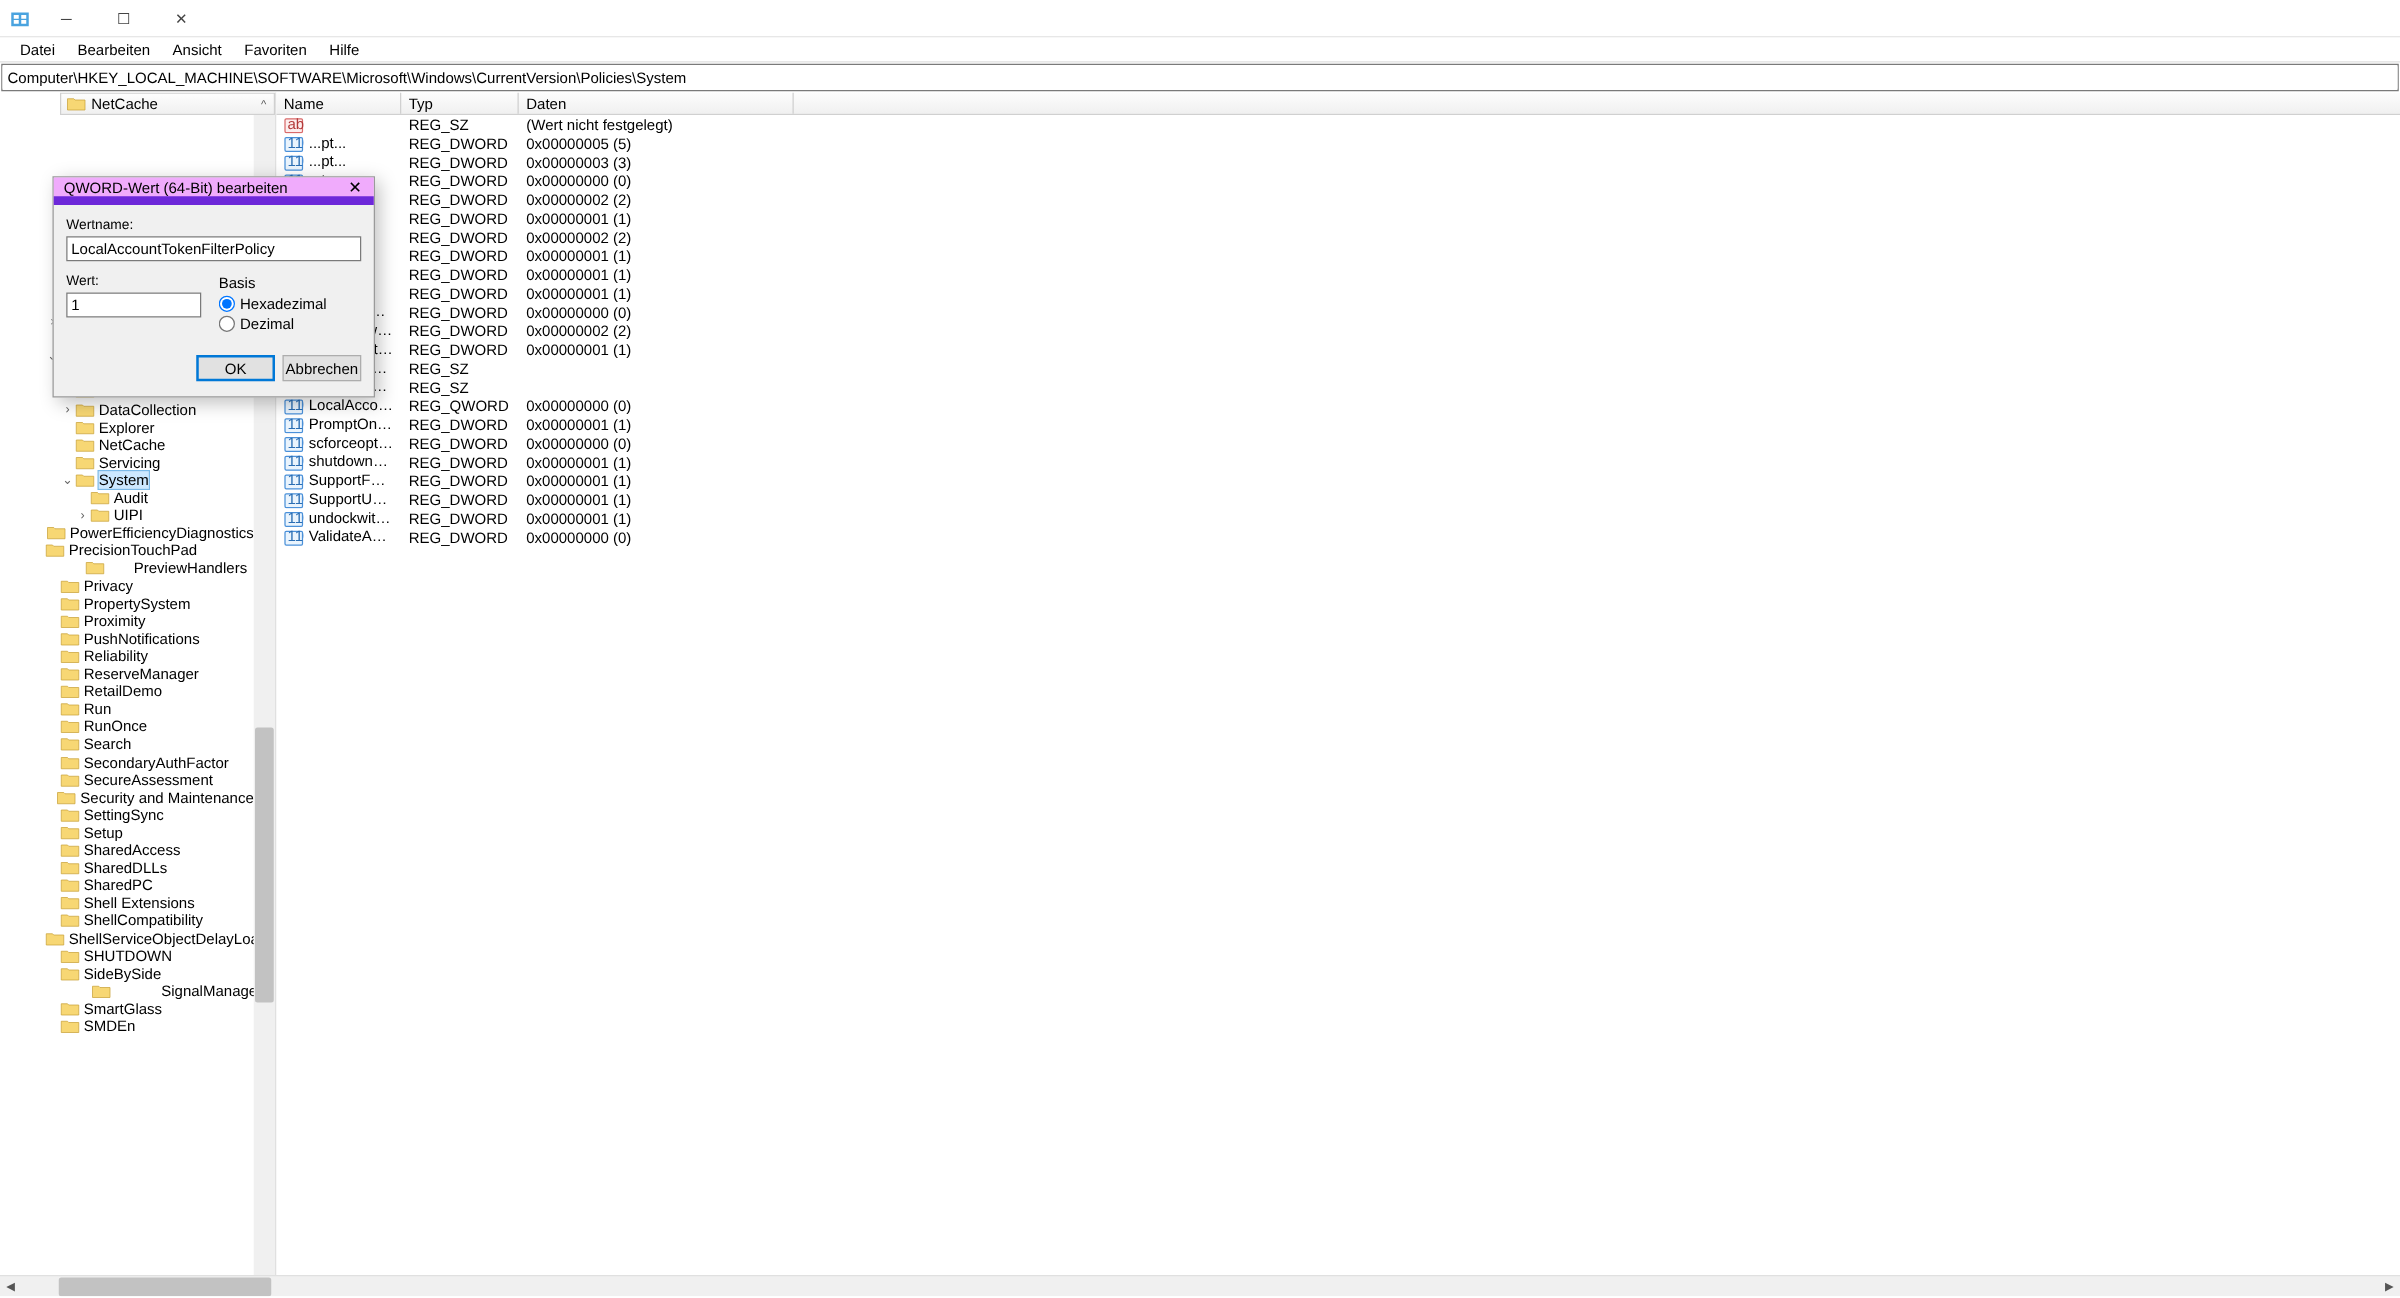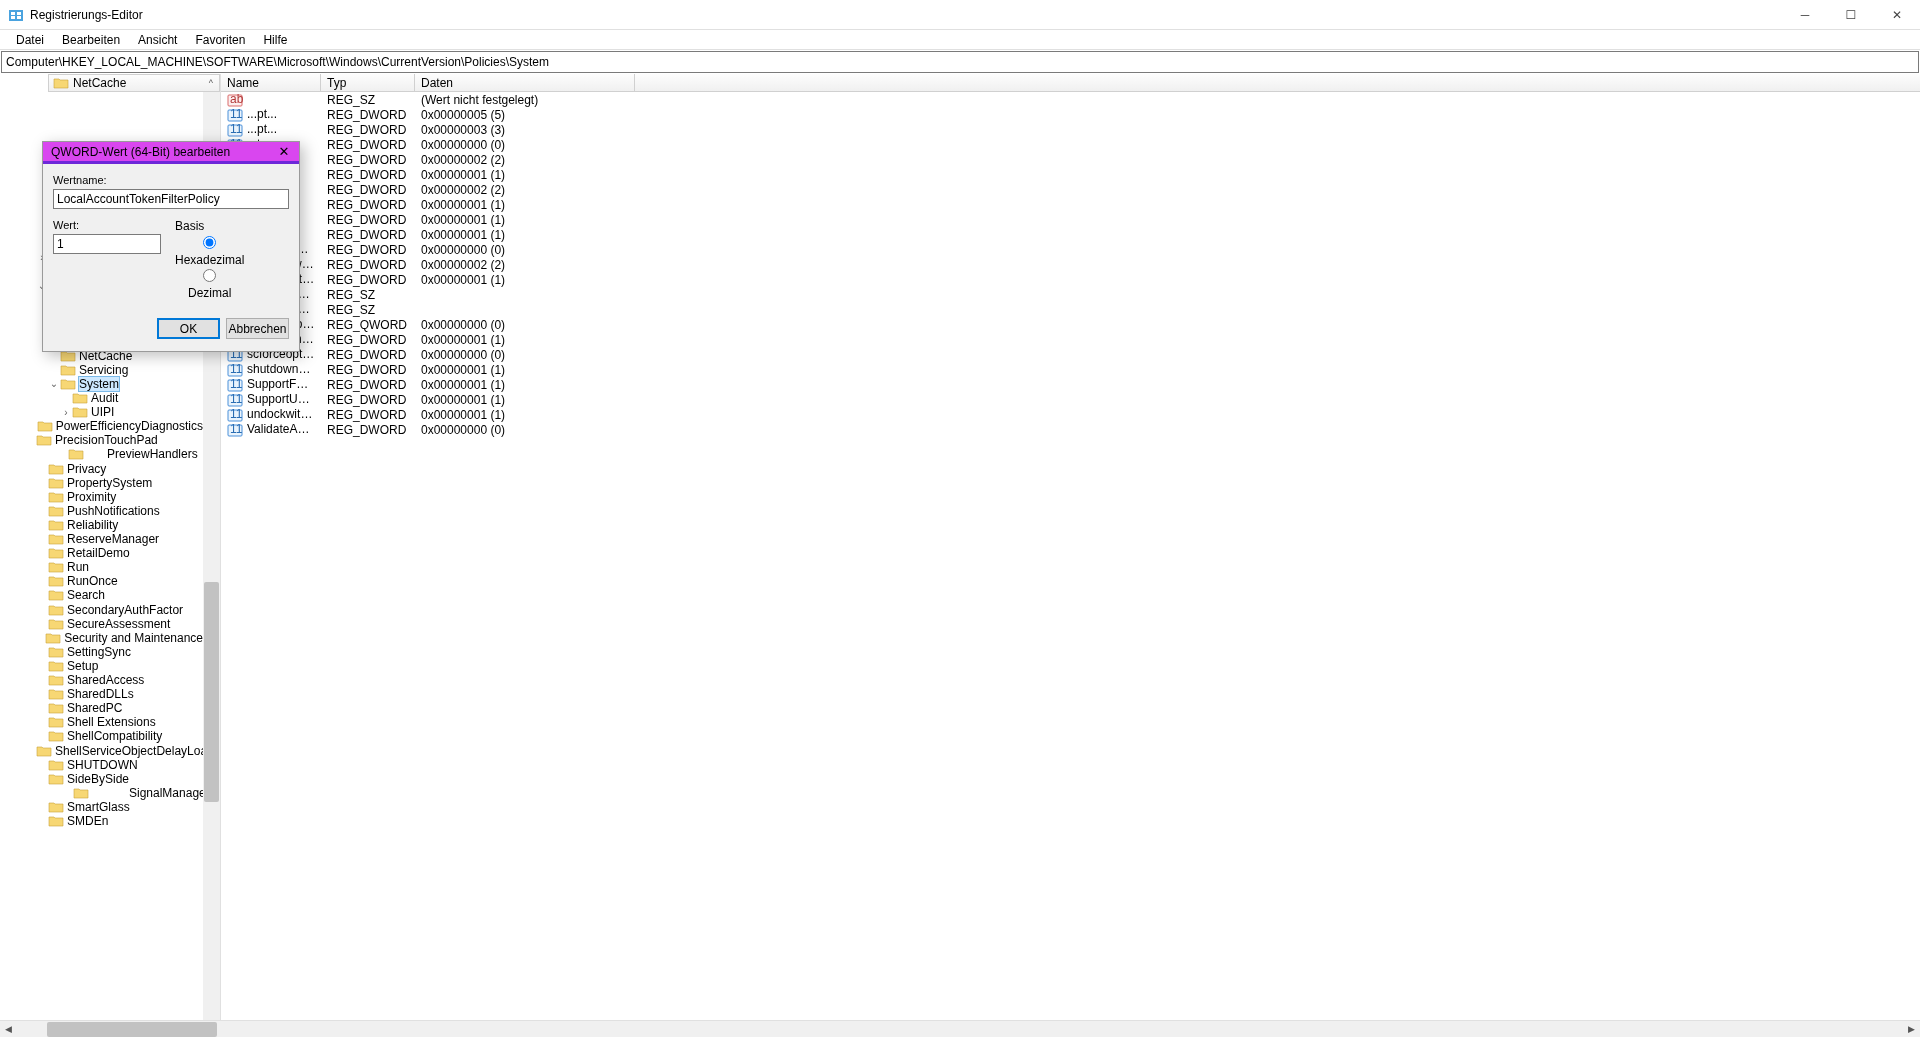--- a/index.html
+++ b/index.html
@@ -50,31 +50,31 @@
 .list-header .col { border-right:1px solid #d0d0d0; padding:2px 6px; font-size:12px; }
 .list-row { display:flex; height:15px; align-items:center; }
 .list-row .cell { padding:0 6px; font-size:12px; overflow:hidden; text-overflow:ellipsis; white-space:nowrap; }
 .col-name { width:100px; }
 .col-type { width:94px; }
 .col-data { width:220px; }
 .val-icon { width:16px; height:14px; margin-right:4px; flex-shrink:0; display:inline-block; vertical-align:middle; }
 
 
 .dialog { position:absolute; left:42px; top:67px; width:258px; background:#f0f0f0; border:1px solid #9a9a9a; box-shadow:4px 4px 14px rgba(0,0,0,0.25); z-index:100; }
-.dialog .dlg-title { height:22px; background:#d946ef; display:flex; align-items:center; padding-left:8px; border-bottom:3px solid #6d28d9; }
+.dialog .dlg-title { height:22px; background:#f0abfc; display:flex; align-items:center; padding-left:8px; border-bottom:7px solid #6d28d9; }
 .dialog .dlg-title .t { flex:1; font-size:12px; }
 .dialog .dlg-title .x { width:30px; height:22px; display:flex; align-items:center; justify-content:center; font-size:13px; }
 .dialog .dlg-body { padding:10px 10px 12px 10px; }
 .dialog label { font-size:11px; display:block; margin-bottom:3px; }
 .dialog input[type=text] { width:100%; border:1px solid #7a7a7a; padding:2px 3px; font-size:12px; background:#fff; }
 .dialog .value-input { border:1px solid #0078d7; }
 .dialog .row2 { display:flex; gap:14px; margin-top:10px; }
 .dialog .row2 .left { width:108px; }
 .dialog .fieldset-label { font-size:12px; margin-bottom:3px; }
-.dialog .radio { display:flex; align-items:center; gap:4px; font-size:12px; margin-bottom:2px;flex-direction:column; }
+.dialog .radio { display:flex; gap:4px; font-size:12px; margin-bottom:2px; }
 .dialog .buttons { display:flex; justify-content:flex-end; gap:6px; margin-top:16px; }
 .dialog button { width:63px; height:21px; font-size:12px; background:#e1e1e1; border:1px solid #adadad; }
 .dialog button.primary { border:2px solid #0078d7; background:#e1e1e1; }
 </style>
 </head>
 <body>
 
 <svg width="0" height="0" style="position:absolute">
  <defs>
   <symbol id="folder" viewBox="0 0 16 14">
@@ -95,21 +95,20 @@
         <rect x="3" y="9" width="4" height="3" fill="#fff"></rect>
         <rect x="9" y="9" width="4" height="3" fill="#fff"></rect>
       </symbol>
  </defs>
 </svg>
 
 <div class="titlebar">
   <svg class="app-icon">
       <use href="#appicon"></use>
     </svg>
-  <span class="title">Registrierungs-Editor</span>
   <div class="winbtn">─</div>
   <div class="winbtn">☐</div>
   <div class="winbtn">✕</div>
 </div>
 
 <div class="menubar" id="menubar">
     <span class="menu">Datei</span>
     <span class="menu">Bearbeiten</span>
     <span class="menu">Ansicht</span>
     <span class="menu">Favoriten</span>

